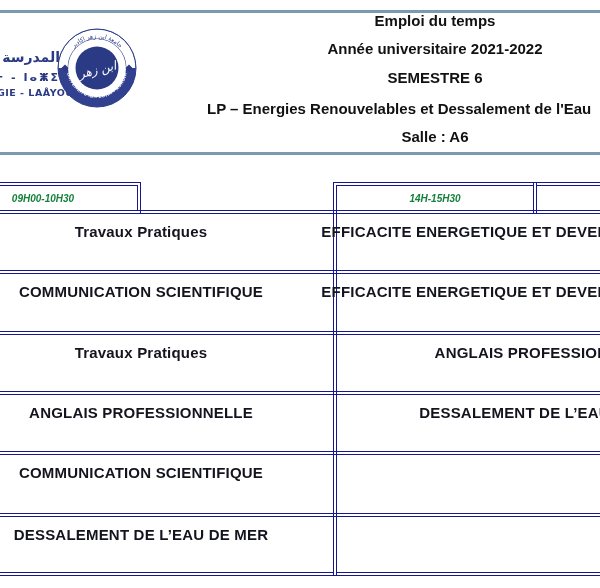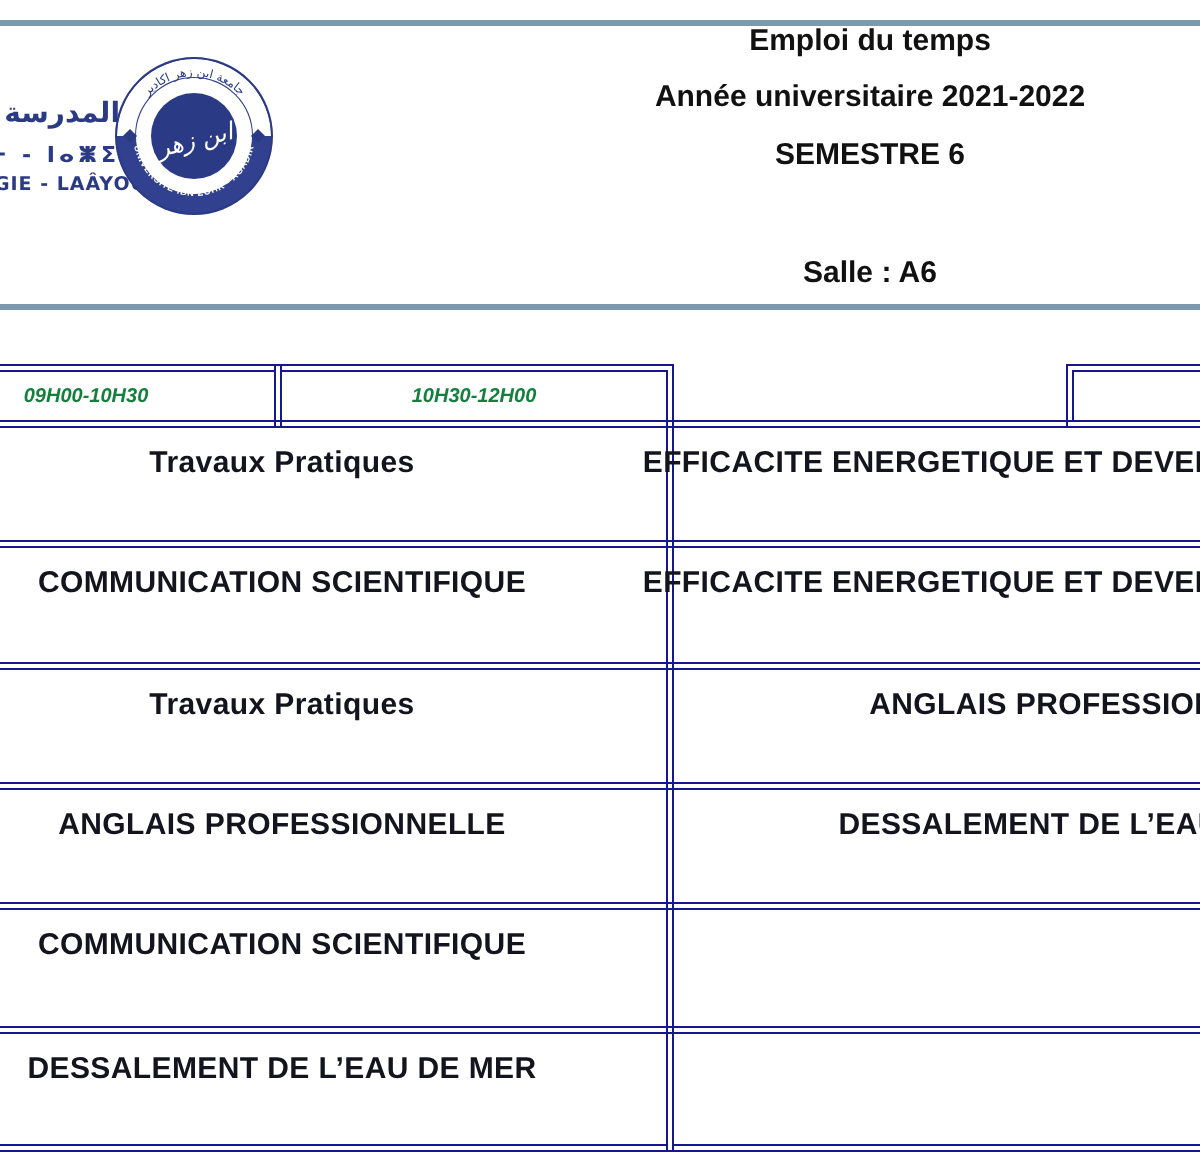--- a/index.html
+++ b/index.html
@@ -111,27 +111,28 @@
       <textPath href="#arcBot" startOffset="50%" text-anchor="middle">UNIVERSITE IBN ZOHR - AGADIR</textPath>
     </text>
     <rect x="5.5" y="38.5" width="5" height="5" transform="rotate(45 8 41)" fill="#2b3a85"></rect>
     <rect x="69.5" y="38.5" width="5" height="5" transform="rotate(45 72 41)" fill="#2b3a85"></rect>
     <text x="40" y="47" font-size="12" fill="#ffffff" text-anchor="middle" font-style="italic" font-family="DejaVu Sans, sans-serif" transform="rotate(-14 40 41)">ابن زهر</text>
   </svg>
 
   <div class="title-line t1">Emploi du temps</div>
   <div class="title-line t2">Année universitaire 2021-2022</div>
   <div class="title-line t3">SEMESTRE 6</div>
+  <div class="title-lp">LP – Energies Renouvelables et Dessalement de l'Eau</div>
   <div class="title-line t5">Salle : A6</div>
 
   <div class="cell head hA">
     <span class="time">09H00-10H30</span>
   </div>
-  <div class="cell head hB">
-    <span class="time">10H30-12H00</span>
+  <div class="cell head hC">
+    <span class="time">14H-15H30</span>
   </div>
   <div class="cell head hD">
     <span class="time"></span>
   </div>
 
   <div class="cell course colL r1">
     <span class="cname">Travaux Pratiques</span>
   </div>
   <div class="cell course colR r1">
     <span class="cname">EFFICACITE ENERGETIQUE ET DEVELOPPEMENT DURABLE</span>

